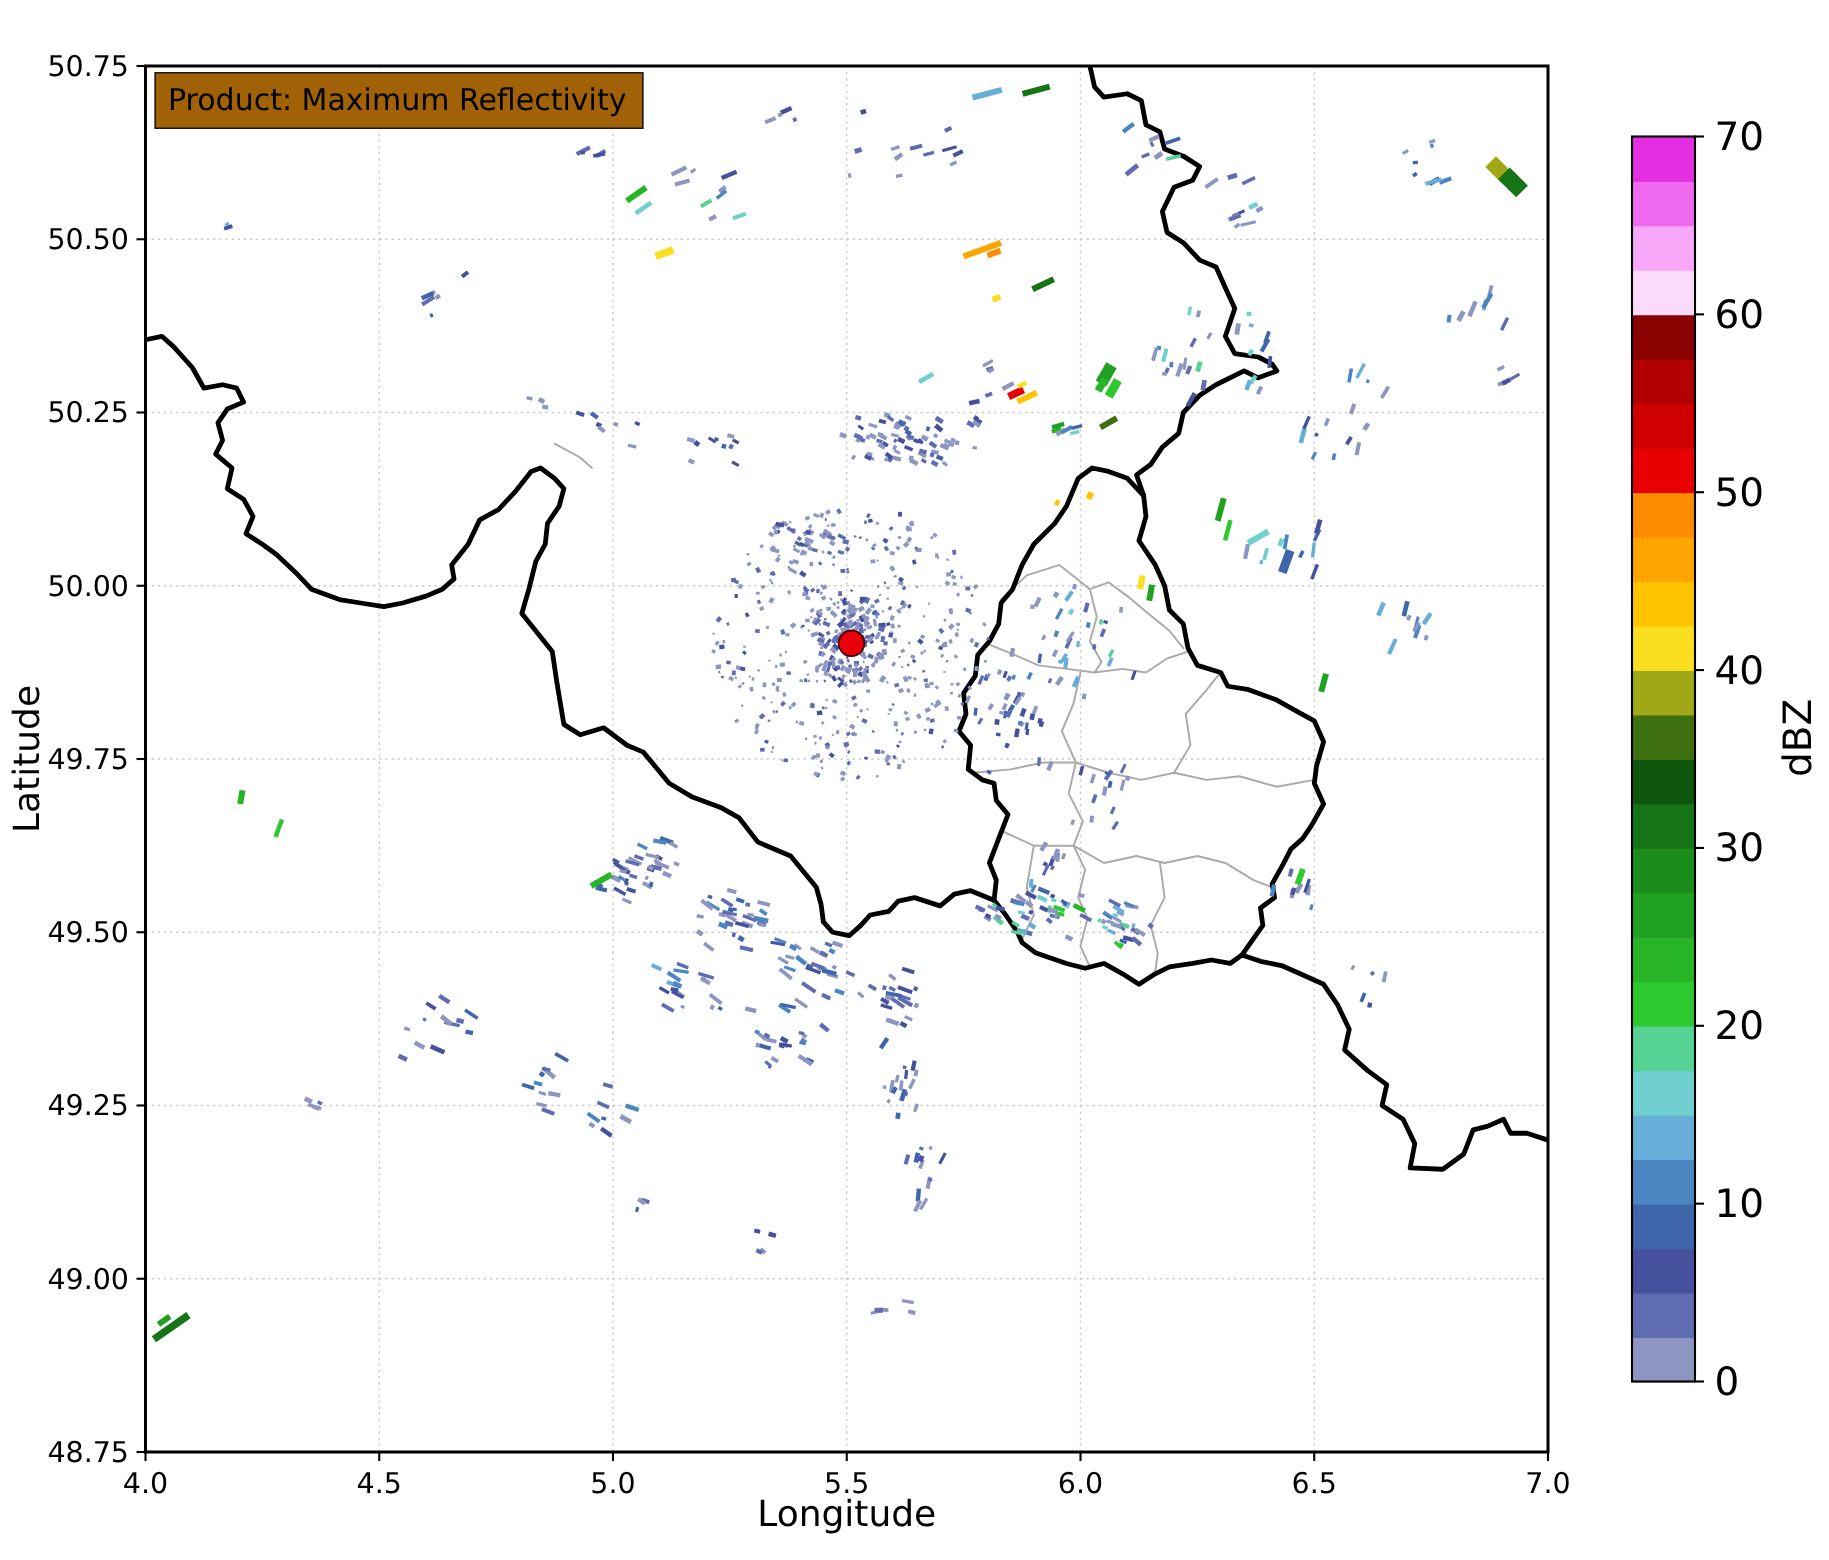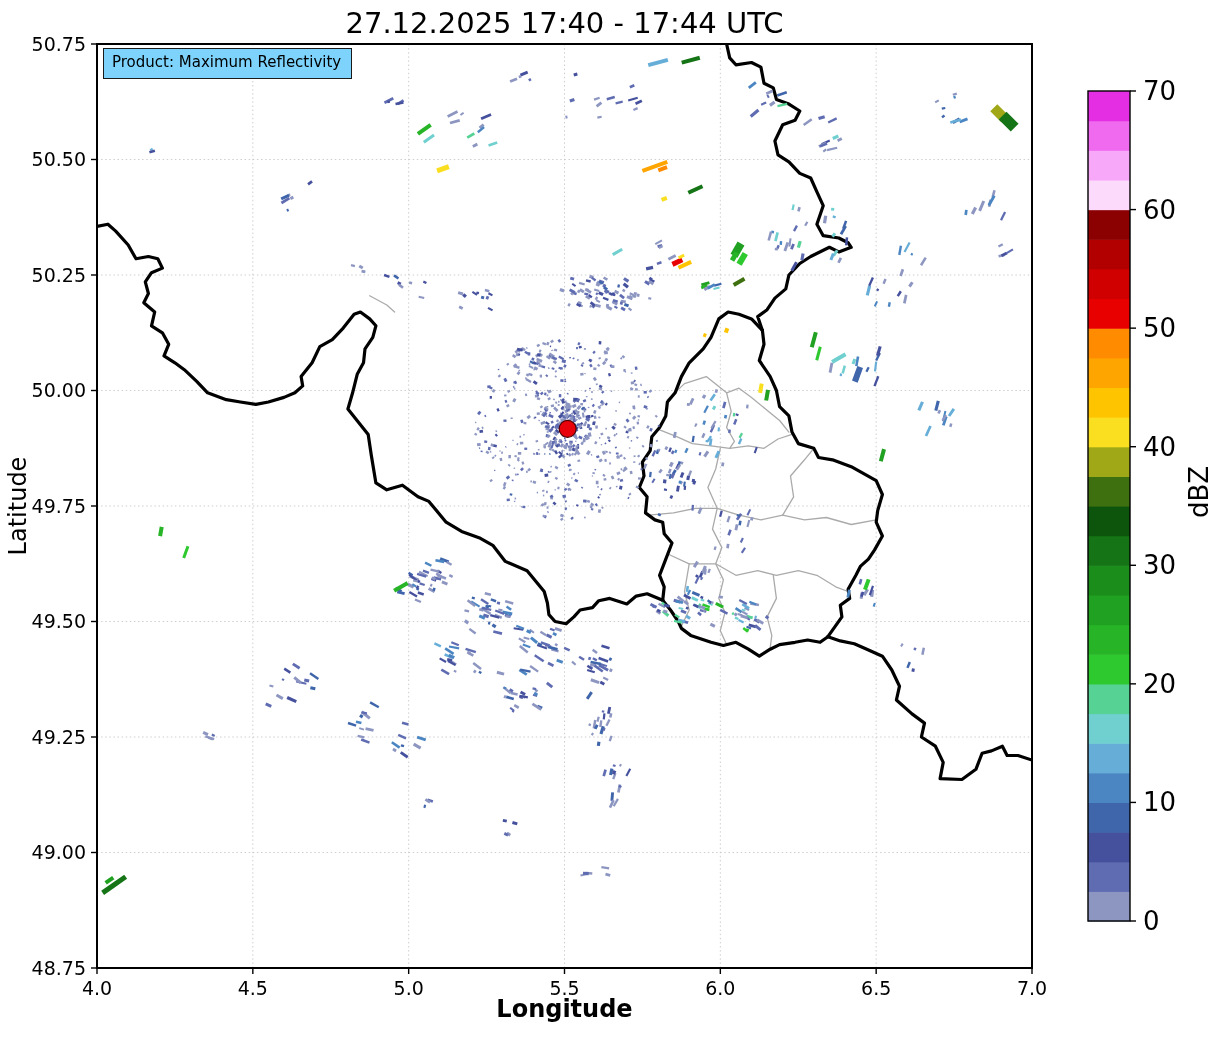--- a/index.html
+++ b/index.html
@@ -1,34 +1,33 @@
 <!DOCTYPE html>
 <html><head>
 <meta charset="utf-8">
 <style>
   html,body{margin:0;padding:0;background:#fff;}
   body{width:1219px;height:1040px;font-family:"DejaVu Sans",sans-serif;}
   .figure{position:relative;width:1219px;height:1040px;background:#fff;overflow:hidden;}
   #plot{position:absolute;left:0;top:0;}
   .title{position:absolute;left:97px;top:6px;width:935px;text-align:center;
          font-size:29px;color:#000;}
-  .infobox{position:absolute;left:103px;top:48px;background:#7dd3fc;border:1.6px solid #1a1a1a;
-           padding:3px 10px 5px 8px;font-size:15px;line-height:1.42;color:#000;z-index:5;}
+  .infobox{position:absolute;left:103px;top:48px;background:#a16207;border:1.6px solid #1a1a1a;
+           padding:3px 10px 5px 8px;font-size:20px;line-height:1.42;color:#000;z-index:5;}
   .xlabel{position:absolute;left:97px;top:995px;width:935px;text-align:center;
-          font-size:24px;color:#000;font-weight:bold;}
+          font-size:24px;color:#000;}
   .ylabel{position:absolute;left:18px;top:506px;transform:translate(-50%,-50%) rotate(-90deg);
           white-space:nowrap;font-size:24px;color:#000;}
   .cbarlabel{position:absolute;left:1199px;top:492px;transform:translate(-50%,-50%) rotate(-90deg);
           white-space:nowrap;font-size:26px;color:#000;}
 </style>
 </head>
 <body>
 
 <div class="figure">
-  <div class="title">27.12.2025 17:40 - 17:44 UTC</div>
   <svg id="plot" width="1219" height="1040">
       <defs>
         <clipPath id="plotclip">
           <rect x="97" y="44" width="935" height="924"></rect>
         </clipPath>
       </defs>
       <g>
         <line x1="97" y1="44" x2="97" y2="968" stroke="#c9c9c9" stroke-width="0.9" stroke-dasharray="1.5 2.6"></line>
         <line x1="252.83333333333334" y1="44" x2="252.83333333333334" y2="968" stroke="#c9c9c9" stroke-width="0.9" stroke-dasharray="1.5 2.6"></line>
         <line x1="408.6666666666667" y1="44" x2="408.6666666666667" y2="968" stroke="#c9c9c9" stroke-width="0.9" stroke-dasharray="1.5 2.6"></line>

